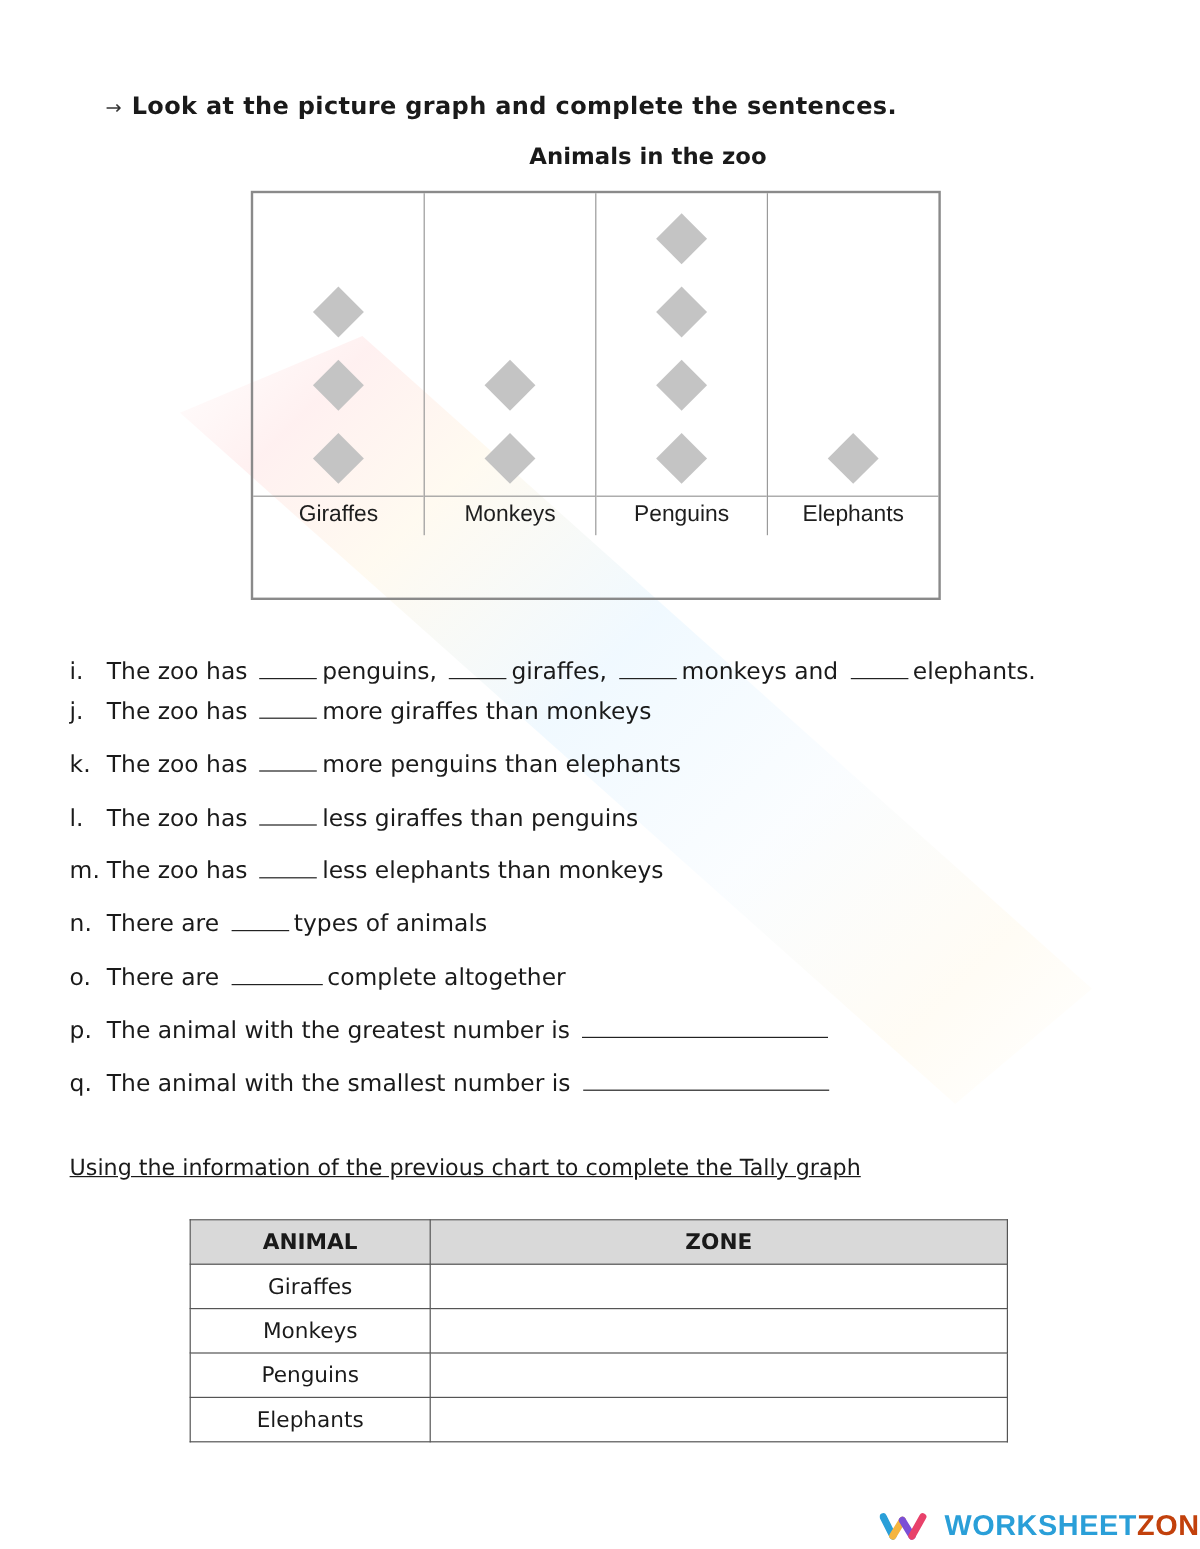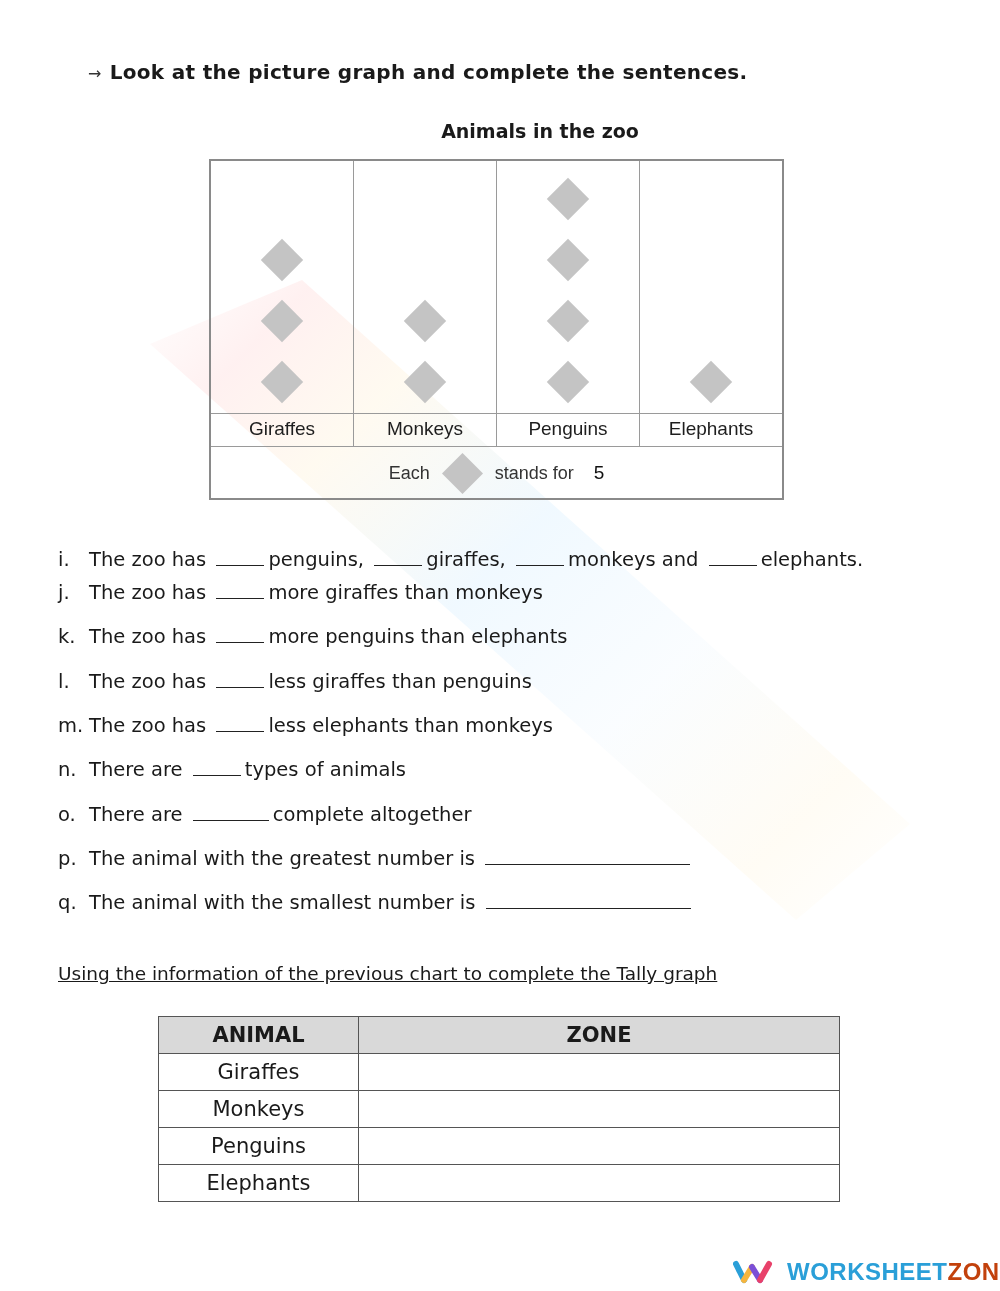--- a/index.html
+++ b/index.html
@@ -1,21 +1,21 @@
 <!DOCTYPE html>
 <html><head>
 <meta charset="utf-8">
 <style>
   html, body { margin: 0; padding: 0; }
   body {
     width: 1000px; height: 1291px; background: #ffffff; position: relative; overflow: hidden;
     font-family: "DejaVu Sans", sans-serif; color: #1a1a1a;
   }
   .instruction {
-    position: absolute; left: 88px; top: 60px; font-size: 20px; font-weight: bold; letter-spacing: 0.3px;
+    position: absolute; left: 88px; top: 76px; font-size: 20px; font-weight: bold; letter-spacing: 0.3px;
   }
   .instruction .arrow { font-weight: normal; font-size: 16px; margin-right: 8px; color: #333; }
   .graph-title {
     position: absolute; left: 0; width: 1000px; top: 120px; text-align: center; font-size: 19px; font-weight: bold; padding-left: 40px;
   }
   .graph {
     position: absolute; left: 209px; top: 159px; width: 575px; height: 341px;
     border: 2px solid #8a8a8a; box-sizing: border-box;
   }
   .graph .cols { position: absolute; left: 0; top: 0; width: 100%; height: 285px; display: flex; }
@@ -44,21 +44,21 @@
   .questions { position: absolute; left: 58px; top: 533px; }
   .q {
     position: absolute; left: 0; white-space: nowrap; font-size: 19.5px; height: 30px; line-height: 30px;
     font-family: "DejaVu Sans", sans-serif;
   }
   .q .letter { display: inline-block; width: 31px; }
   .blank { display: inline-block; border-bottom: 1.5px solid #222; height: 18px; vertical-align: baseline; margin: 0 4px; }
   .tally-intro { position: absolute; left: 58px; top: 963px; font-size: 18.5px; text-decoration: underline; }
   table.tally {
     position: absolute; left: 158px; top: 1016px; width: 682px; border-collapse: collapse;
-    font-size: 21px; table-layout: fixed; padding-left: 14px;
+    font-size: 18px; table-layout: fixed; padding-left: 14px;
   }
   table.tally th, table.tally td { border: 1.5px solid #555; height: 36px; text-align: center; padding: 0; }
   table.tally th { background: #d9d9d9; font-weight: bold; }
   table.tally col.c1 { width: 200px; }
   .brand {
     position: absolute; left: 733px; top: 1258px; display: flex; align-items: center; font-family: "Liberation Sans", sans-serif;
     font-weight: bold; font-size: 24px; letter-spacing: 0.5px;
   }
   .brand .logo { width: 40px; height: 26px; margin-right: 14px; }
   .brand .w1 { color: #2a9fd8; }
@@ -105,26 +105,20 @@
         <div class="diamond"></div>
       </div>
       <div class="label">Penguins</div>
     </div>
     <div class="col">
       <div class="sym-area">
         <div class="diamond"></div>
       </div>
       <div class="label">Elephants</div>
     </div>
-  </div>
-  <div class="key">
-    <span>Each</span>
-    <div class="diamond"></div>
-    <span>stands for</span>
-    <span class="val">5</span>
   </div>
 </div>
 
 <div class="questions">
   <div class="q" style="top:12px">
     <span class="letter">i.</span><span>The zoo has</span>
     <span class="blank" style="width:48px"></span><span>penguins,</span>
     <span class="blank" style="width:48px"></span><span>giraffes,</span>
     <span class="blank" style="width:48px"></span><span>monkeys and</span>
     <span class="blank" style="width:48px"></span><span>elephants.</span>

